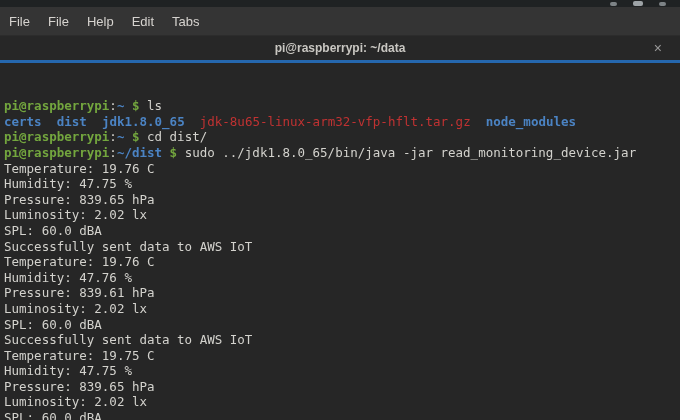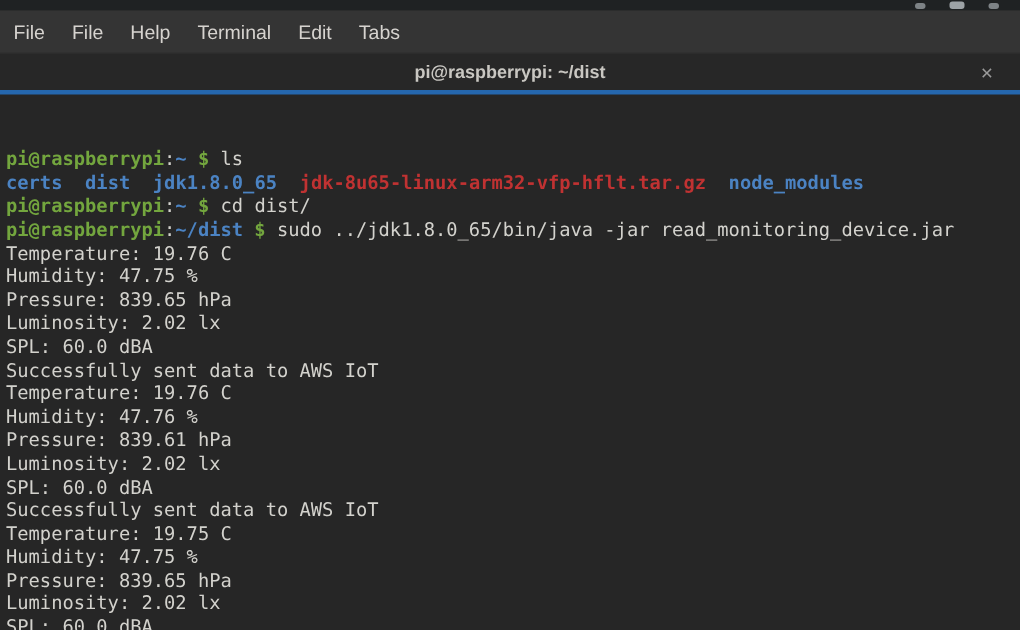--- a/index.html
+++ b/index.html
@@ -25,44 +25,43 @@
   .tab-title{color:#c9c7c2;font-size:12px;font-weight:600;}
   .tab-close{position:absolute;right:18px;top:50%;transform:translateY(-50%);
     color:#9a9a9a;font-size:14px;line-height:1;cursor:default;}
 
   .terminal{background:var(--bg);height:354px;padding:4px 0 0 4px;
     font-family:"DejaVu Sans Mono",monospace;font-size:12.5px;line-height:15.6px;
     color:var(--fg);white-space:pre;}
   .tline{height:15.6px;}
   .green{color:var(--green);font-weight:bold;}
   .blue{color:var(--blue);font-weight:bold;}
-  .red{color:var(--red);font-weight:bold;}
+  .red{color:var(--red);font-weight:normal;}
 </style>
 </head>
 <body>
 
 <div class="screen">
 
   <div class="top-strip">
     <span class="tray-frag"></span>
     <span class="tray-frag mid"></span>
     <span class="tray-frag"></span>
   </div>
 
   <nav class="menubar" id="menubar">
       <span class="menu-item">File</span>
       <span class="menu-item">File</span>
       <span class="menu-item">Help</span>
-      <span class="menu-item">Terminal</span>
       <span class="menu-item">Edit</span>
       <span class="menu-item">Tabs</span>
     </nav>
 
   <div class="tabbar">
-    <span class="tab-title">pi@raspberrypi: ~/dist</span>
+    <span class="tab-title">pi@raspberrypi: ~/data</span>
     <span class="tab-close">×</span>
   </div>
 
   <div class="terminal">
     <div id="terminal-lines"><div class="tline"><span class="green">pi@raspberrypi</span><span>:</span><span class="blue">~</span><span> </span><span class="green">$</span><span> ls</span></div><div class="tline"><span class="blue">certs</span><span>  </span><span class="blue">dist</span><span>  </span><span class="blue">jdk1.8.0_65</span><span>  </span><span class="red">jdk-8u65-linux-arm32-vfp-hflt.tar.gz</span><span>  </span><span class="blue">node_modules</span></div><div class="tline"><span class="green">pi@raspberrypi</span><span>:</span><span class="blue">~</span><span> </span><span class="green">$</span><span> cd dist/</span></div><div class="tline"><span class="green">pi@raspberrypi</span><span>:</span><span class="blue">~/dist</span><span> </span><span class="green">$</span><span> sudo ../jdk1.8.0_65/bin/java -jar read_monitoring_device.jar</span></div><div class="tline"><span>Temperature: 19.76 C</span></div><div class="tline"><span>Humidity: 47.75 %</span></div><div class="tline"><span>Pressure: 839.65 hPa</span></div><div class="tline"><span>Luminosity: 2.02 lx</span></div><div class="tline"><span>SPL: 60.0 dBA</span></div><div class="tline"><span>Successfully sent data to AWS IoT</span></div><div class="tline"><span>Temperature: 19.76 C</span></div><div class="tline"><span>Humidity: 47.76 %</span></div><div class="tline"><span>Pressure: 839.61 hPa</span></div><div class="tline"><span>Luminosity: 2.02 lx</span></div><div class="tline"><span>SPL: 60.0 dBA</span></div><div class="tline"><span>Successfully sent data to AWS IoT</span></div><div class="tline"><span>Temperature: 19.75 C</span></div><div class="tline"><span>Humidity: 47.75 %</span></div><div class="tline"><span>Pressure: 839.65 hPa</span></div><div class="tline"><span>Luminosity: 2.02 lx</span></div><div class="tline"><span>SPL: 60.0 dBA</span></div></div>
     
   </div>
 
 </div>
 

